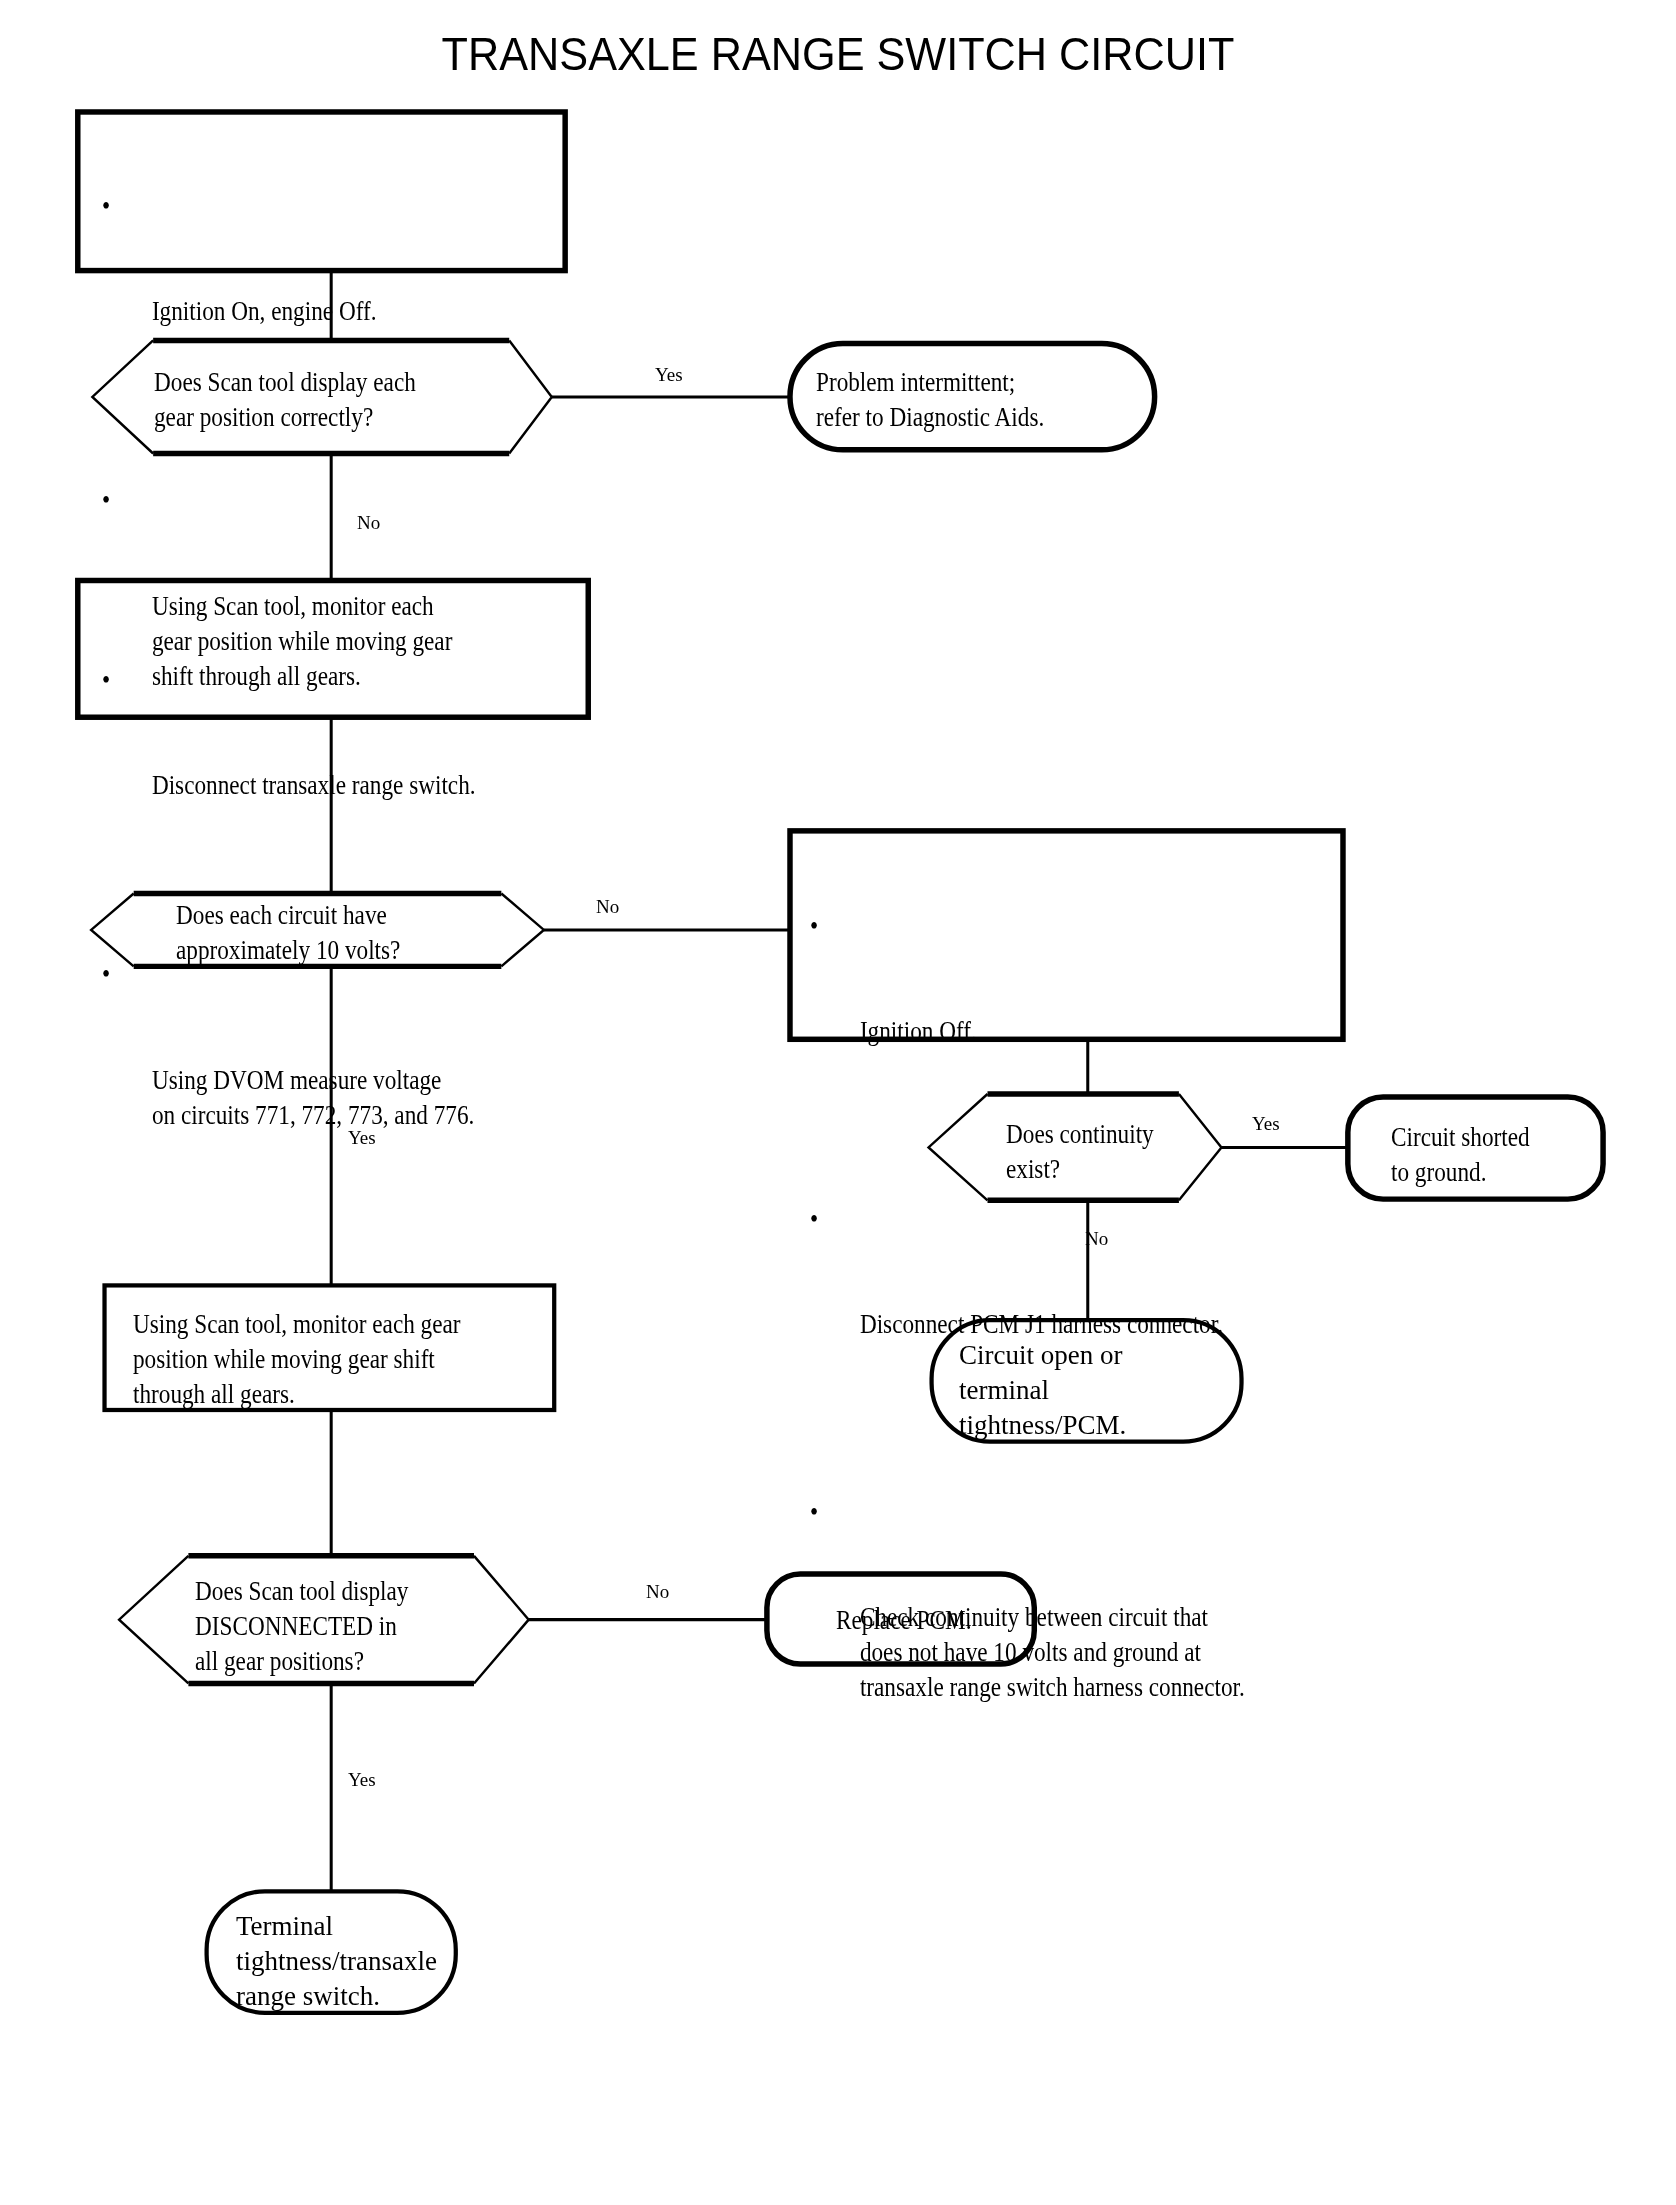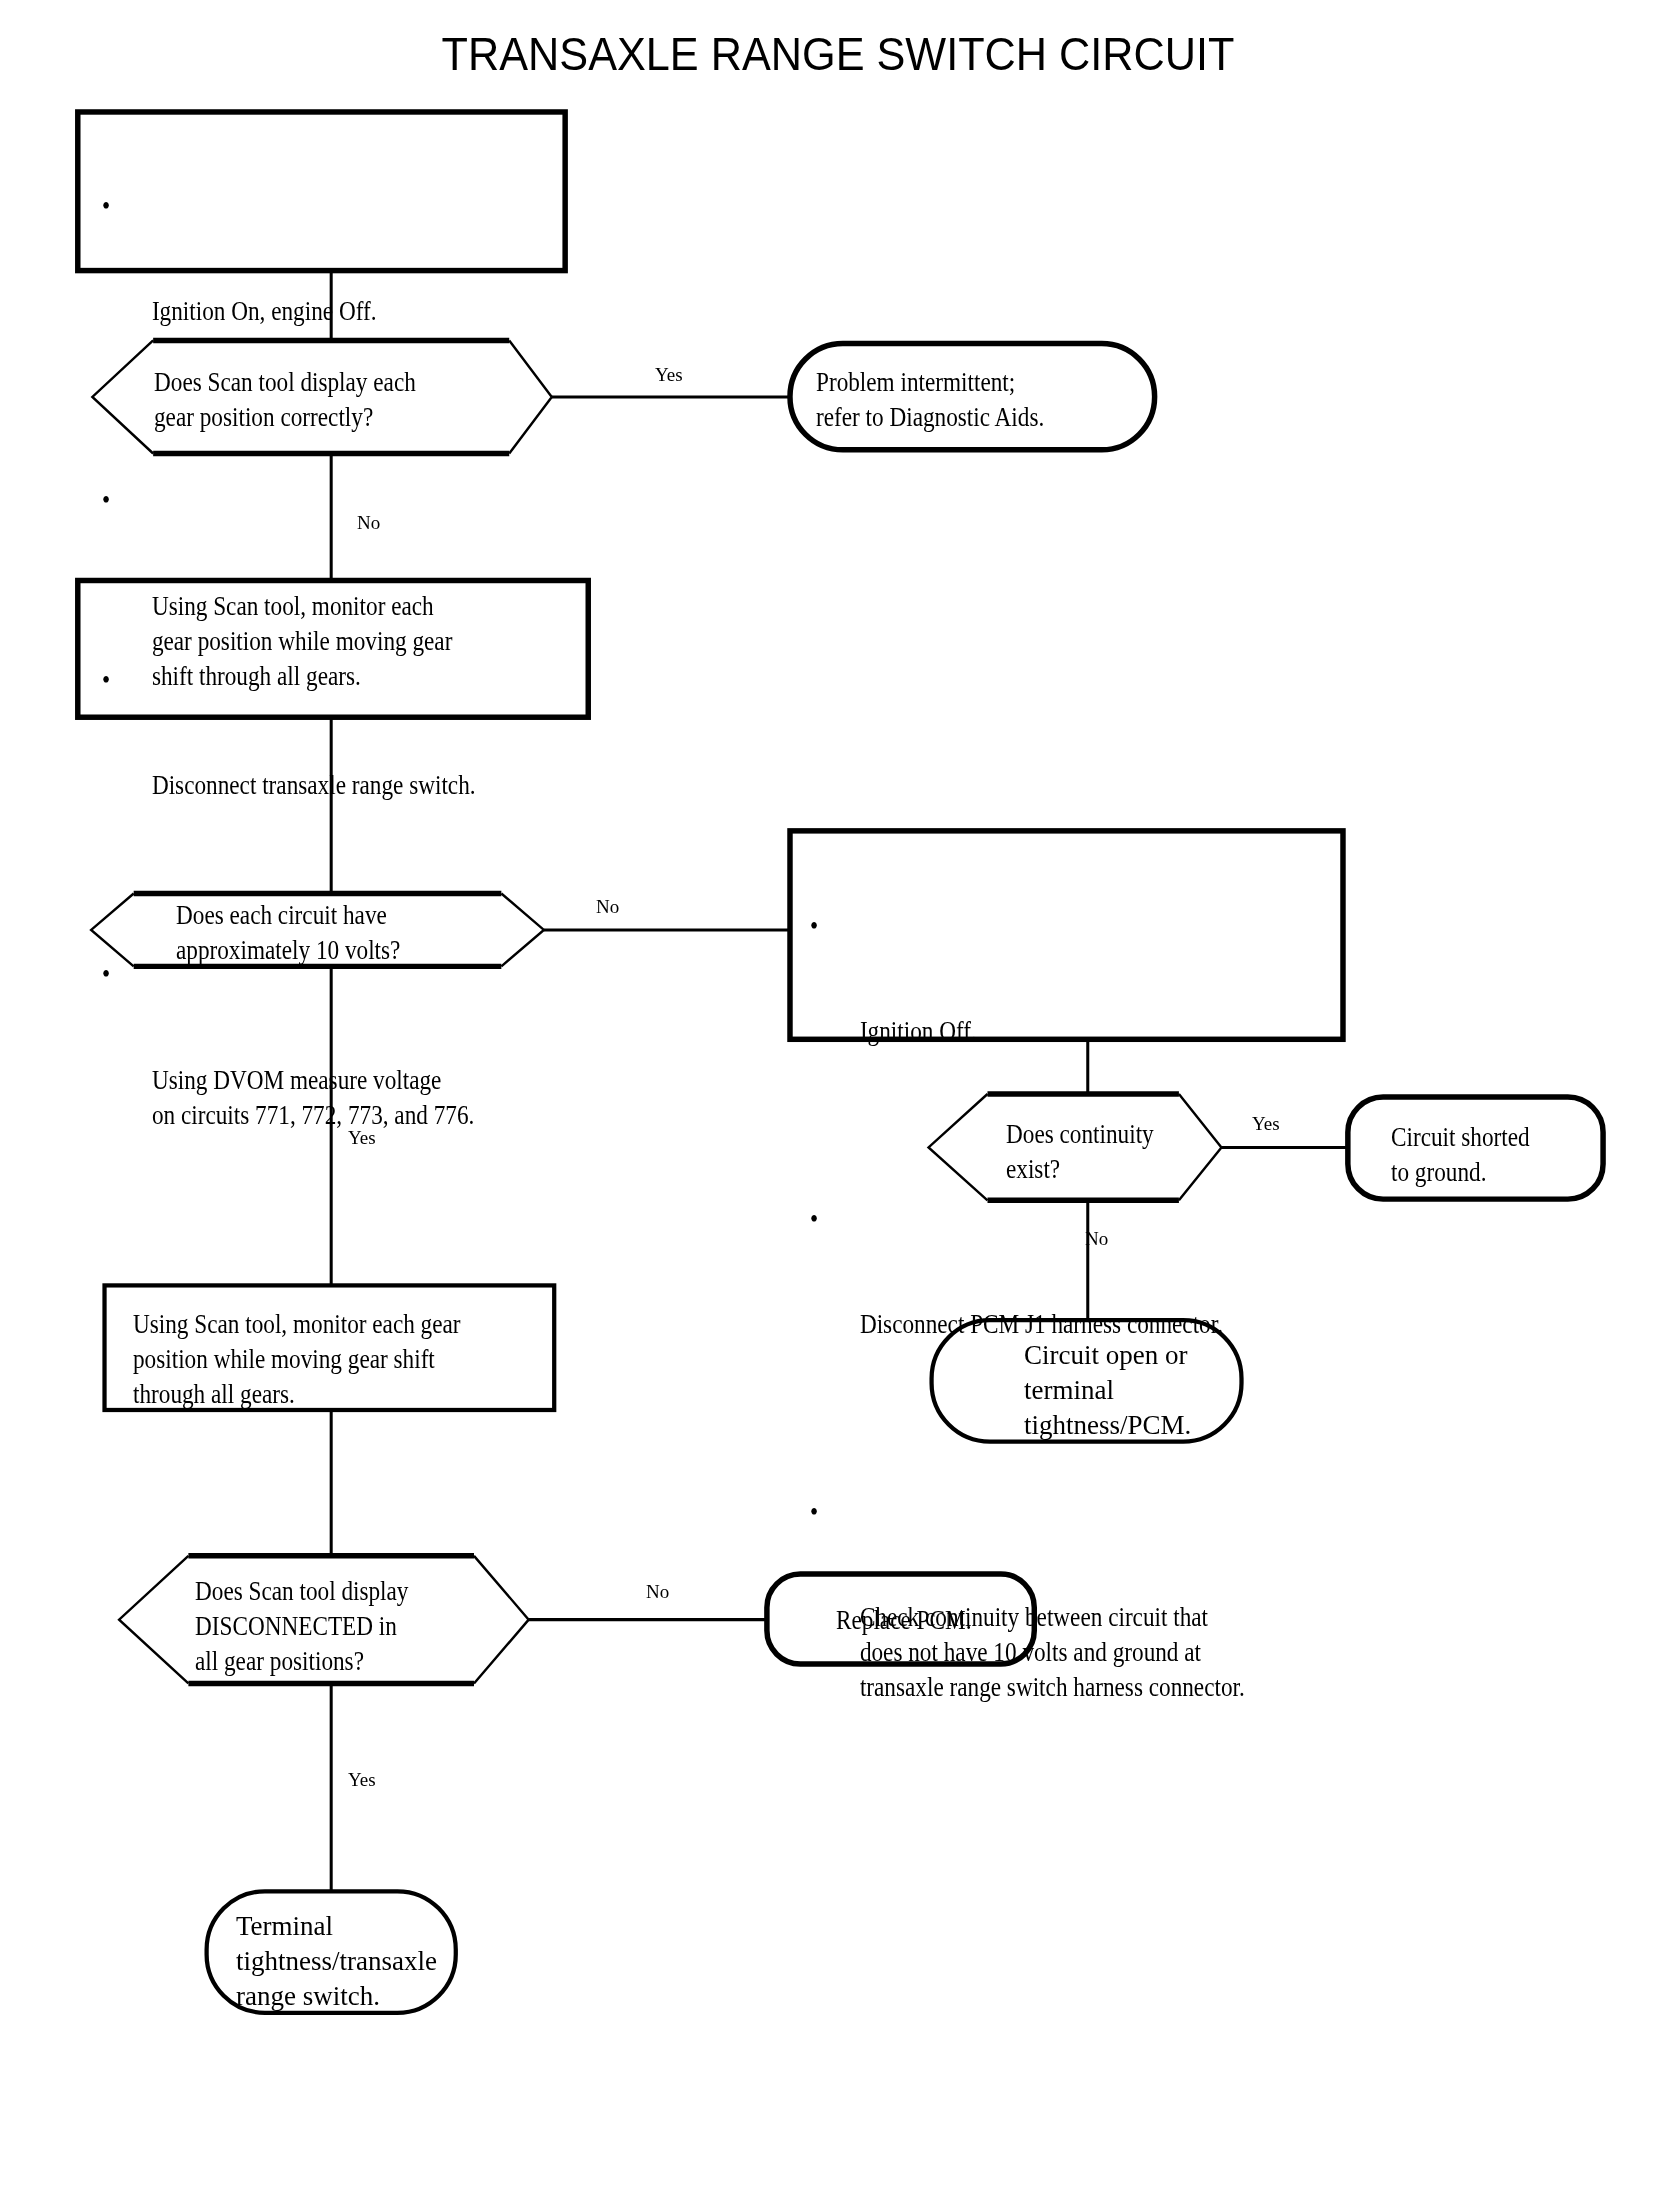--- a/index.html
+++ b/index.html
@@ -215,21 +215,21 @@
 transaxle range switch harness connector.</span>
     </span>
   </div>
 
   <div class="txt body-cond" style="left:1006px; top:1117px; width:304px;">Does continuity
 exist?</div>
 
   <div class="txt body-cond" style="left:1391px; top:1120px; width:286px;">Circuit shorted
 to ground.</div>
 
-  <div class="txt body-norm" style="left:1024px; top:1338px; width:304px;">Circuit open or
+  <div class="txt body-norm" style="left:959px; top:1338px; width:304px;">Circuit open or
 terminal
 tightness/PCM.</div>
 
   <div class="txt body-cond" style="left:133px; top:1307px; width:547px;">Using Scan tool, monitor each gear
 position while moving gear shift
 through all gears.</div>
 
   <div class="txt body-cond" style="left:195px; top:1574px; width:425px;">Does Scan tool display
 DISCONNECTED in
 all gear positions?</div>

